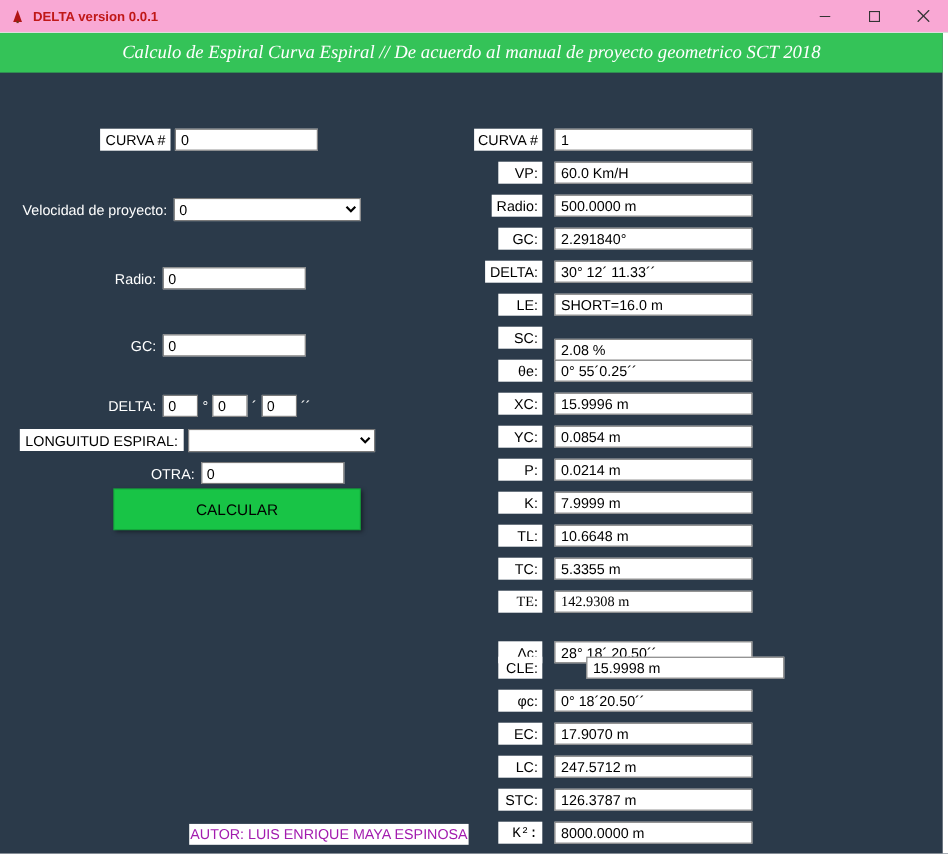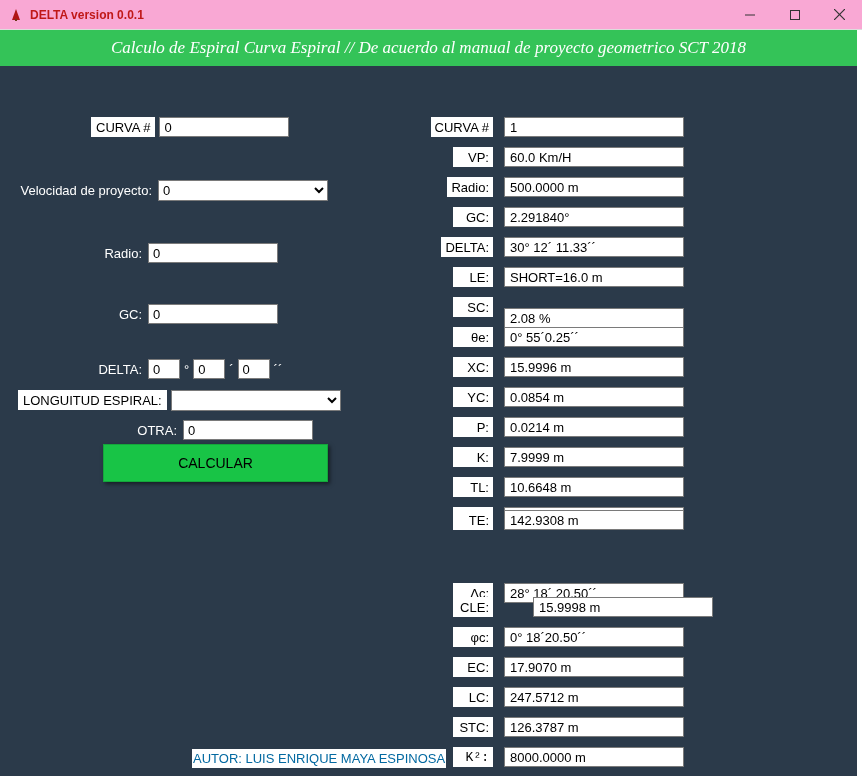--- a/index.html
+++ b/index.html
@@ -113,24 +113,23 @@
       border: none;
       box-shadow: 2px 2px 4px rgba(0,0,0,.5), inset 0 0 0 1px rgba(0,0,0,.15);
       cursor: pointer;
     }
 
     .author {
       position: absolute;
       left: 172px;
       top: 683px;
       background: #fff;
-      color: #0369a1;
+      color: #a21caf;
       font-size: 13px;
       padding: 2px 1px;
-      margin-left: 20px;
     }
 
     
     .out-row {
       position: absolute;
       display: flex;
       align-items: center;
       height: 20px;
     }
     .out-lbl {
@@ -292,21 +291,21 @@
           <span class="out-val" style="position: absolute; left: 498px;">7.9999 m</span>
         </div>
         <div class="out-row" style="top: 411px; left: 0px; width: 700px;">
           <span class="out-lbl" style="position: absolute; right: 207px;">TL:</span>
           <span class="out-val" style="position: absolute; left: 498px;">10.6648 m</span>
         </div>
         <div class="out-row" style="top: 441px; left: 0px; width: 700px;">
           <span class="out-lbl" style="position: absolute; right: 207px;">TC:</span>
           <span class="out-val" style="position: absolute; left: 498px;">5.3355 m</span>
         </div>
-        <div class="out-row" style="top: 444px; left: 0px; width: 700px;">
+        <div class="out-row" style="top: 471px; left: 0px; width: 700px; font-family: Liberation Serif, serif;">
           <span class="out-lbl" style="position: absolute; right: 207px;">TE:</span>
           <span class="out-val" style="position: absolute; left: 498px;">142.9308 m</span>
         </div>
         <div class="out-row" style="top: 517px; left: 0px; width: 700px; padding-left: 37px;">
           <span class="out-lbl" style="position: absolute; right: 207px;">Δc:</span>
           <span class="out-val" style="position: absolute; left: 498px;">28° 18´ 20.50´´</span>
         </div>
         <div class="out-row" style="top: 531px; left: 0px; width: 700px;">
           <span class="out-lbl" style="position: absolute; right: 207px;">CLE:</span>
           <span class="out-val" style="position: absolute; left: 498px; margin-left: 35px;">15.9998 m</span>

